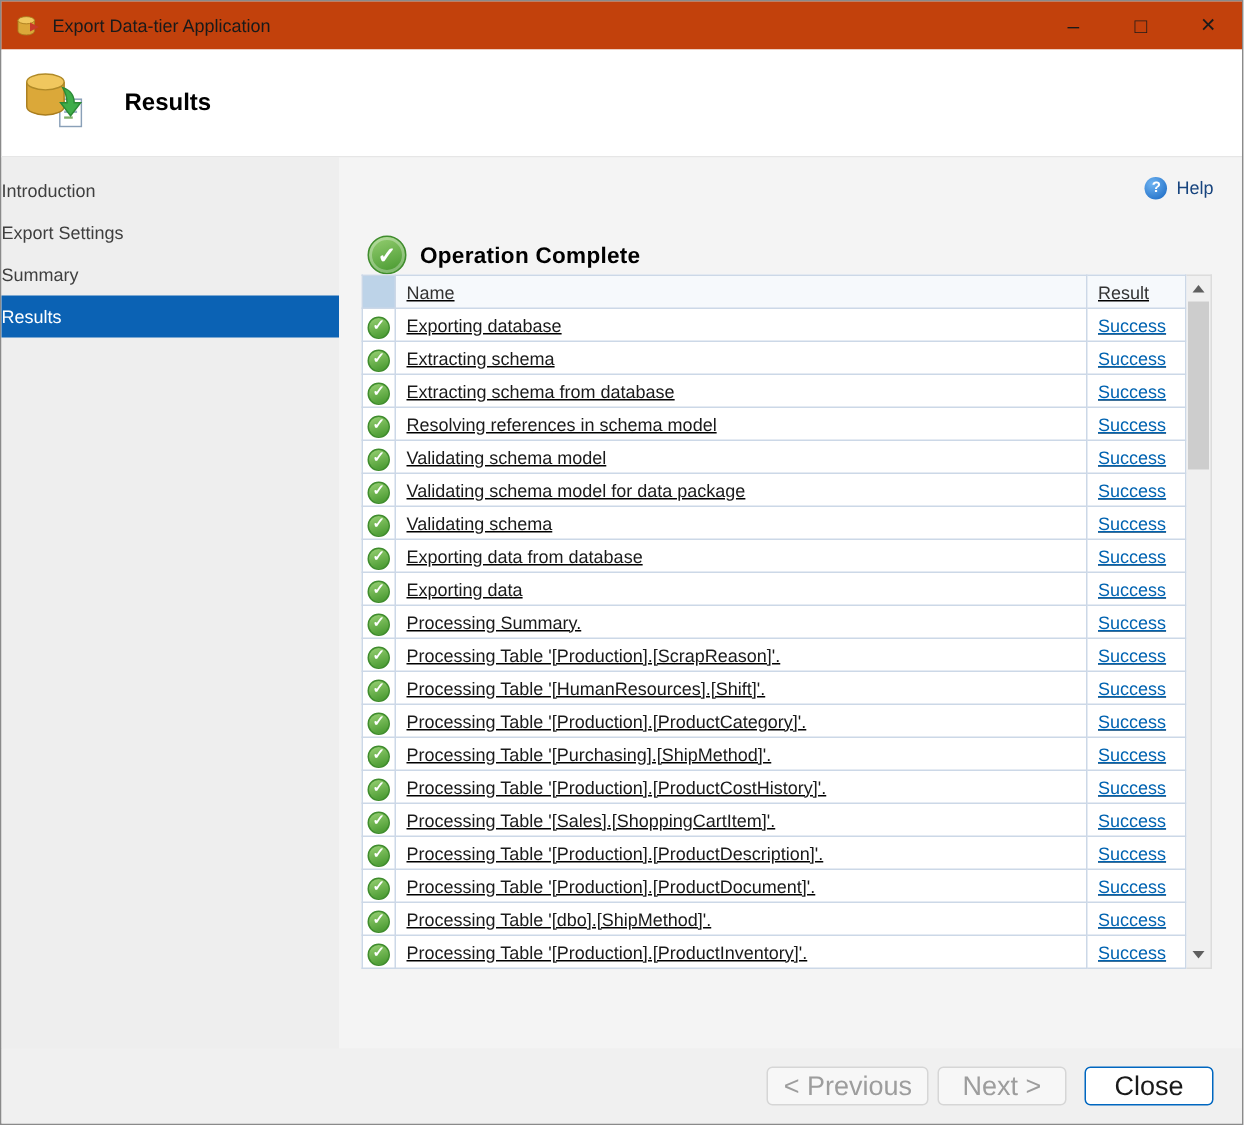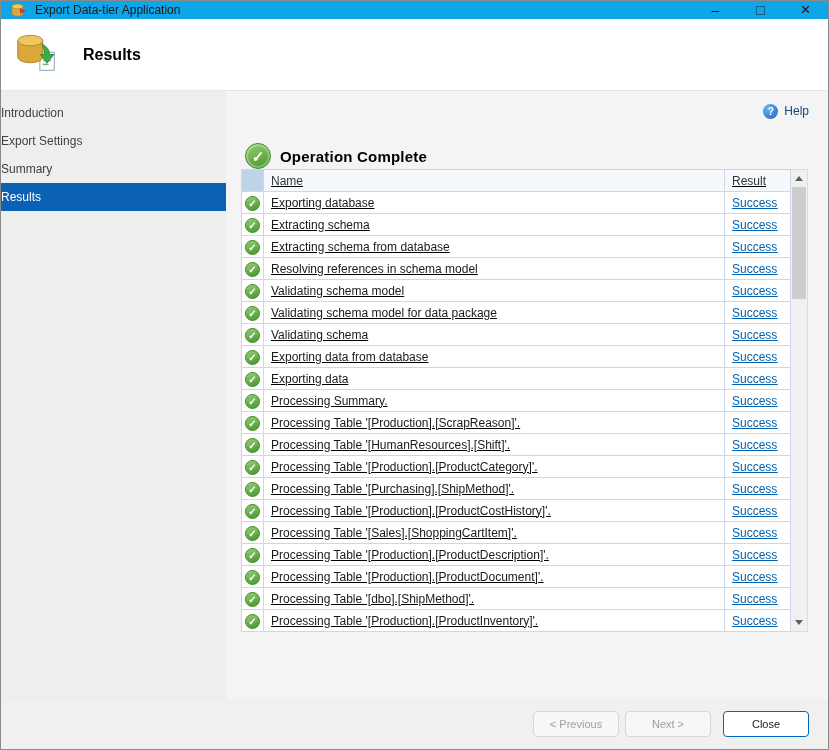--- a/index.html
+++ b/index.html
@@ -3,21 +3,21 @@
 <meta charset="utf-8">
 <style>
   * { margin:0; padding:0; box-sizing:border-box; }
   html,body { width:829px; height:750px; }
   body { font-family:"Liberation Sans", sans-serif; background:#c9c9c9; }
 
   .window { width:829px; height:750px; border:1px solid #8a8a8a; outline:1px solid #cfcfcf;
             background:#f0f0f0; display:flex; flex-direction:column; }
 
   
-  .titlebar { height:18px; flex:0 0 auto; display:flex; align-items:center; padding-left:9px; background:#0ea5e9; }
+  .titlebar { height:32px; flex:0 0 auto; display:flex; align-items:center; padding-left:9px; background:#c2410c; }
   .title-icon { width:17px; height:17px; margin-right:8px; flex:0 0 auto; }
   .title-text { font-size:12px; color:#1a1a1a; flex:1; }
   .caption-btn { width:45px; height:30px; display:flex; align-items:center; justify-content:center;
                  font-size:14px; color:#1a1a1a; cursor:default; }
   .caption-btn.close { font-size:17px; }
 
   
   .banner { height:72px; flex:0 0 auto; background:#ffffff; display:flex; align-items:center;
             padding-left:13px; border-bottom:1px solid #e6e6e6; }
   .banner-icon { width:46px; height:46px; margin-right:23px; flex:0 0 auto; }
@@ -65,21 +65,21 @@
   .tri-up { width:0; height:0; border-left:4px solid transparent; border-right:4px solid transparent;
             border-bottom:5px solid #5f5f5f; }
   .tri-down { width:0; height:0; border-left:4px solid transparent; border-right:4px solid transparent;
               border-top:5px solid #5f5f5f; }
   .sb-track { flex:1; position:relative; }
   .sb-thumb { position:absolute; top:0; left:1px; right:1px; height:112px; background:#cdcdcd; cursor:default; }
 
   
   .footer { height:50px; flex:0 0 auto; background:#f0f0f0; display:flex; align-items:center;
             justify-content:flex-end; padding-right:19px; }
-  .btn { min-width:86px; height:26px; font-size:11px; border-radius:4px; display:flex; align-items:center;
+  .btn { min-width:86px; height:26px; font-size:18px; border-radius:4px; display:flex; align-items:center;
          justify-content:center; padding:0 10px; cursor:default; }
   .btn.disabled { background:#f7f7f7; border:1px solid #d6d6d6; color:#9d9d9d; }
   .btn.primary { background:#ffffff; border:1px solid #0067c0; color:#1a1a1a; cursor:pointer; }
   .btn + .btn { margin-left:6px; }
   .btn.primary { margin-left:12px; }
 </style>
 </head>
 <body>
 
 <div class="window">

